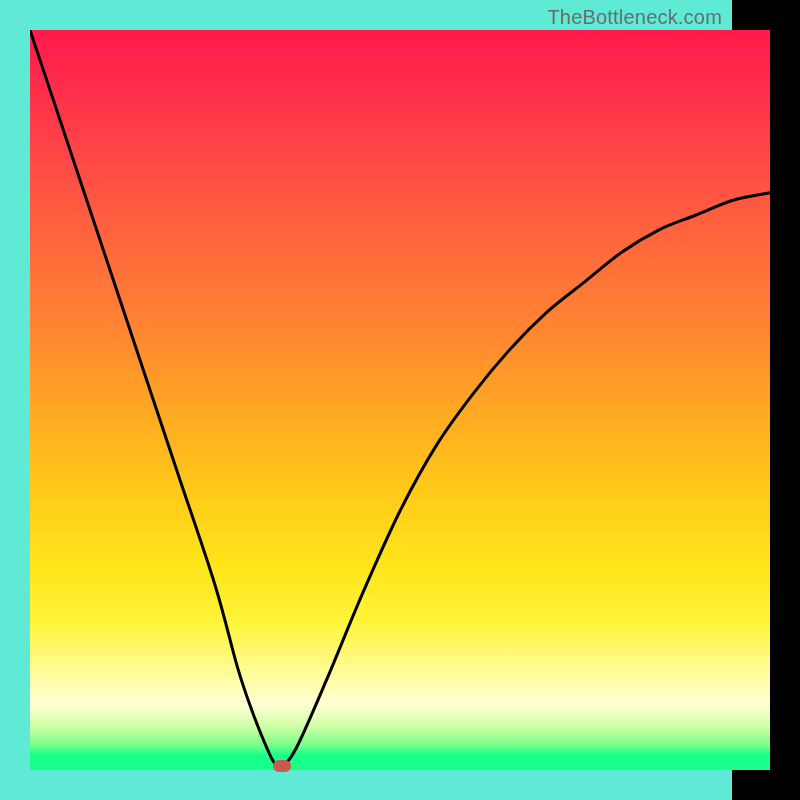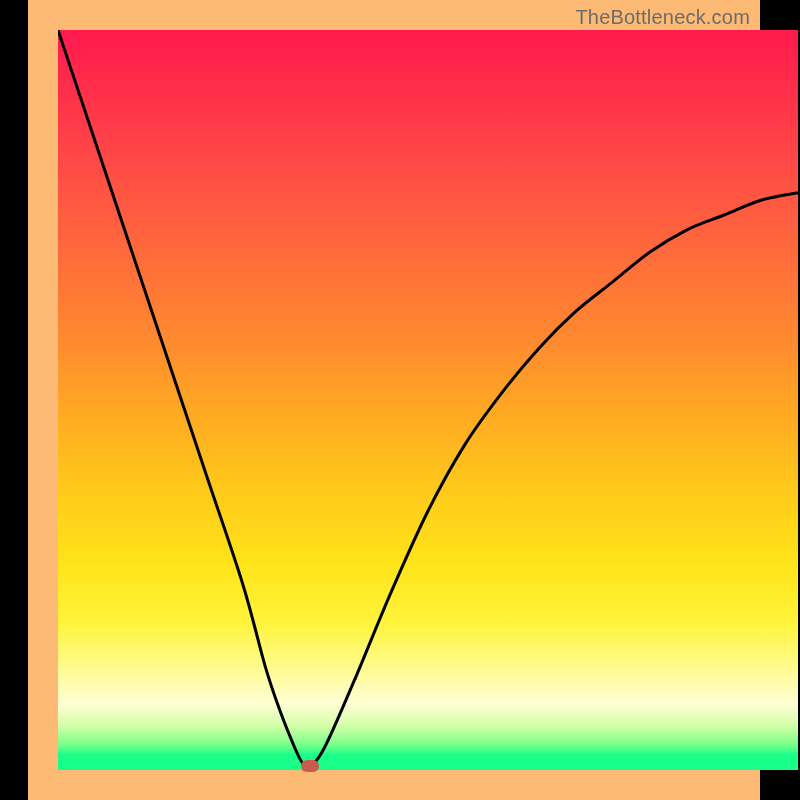--- a/index.html
+++ b/index.html
@@ -8,22 +8,21 @@
     width: 800px;
     height: 800px;
     overflow: hidden;
     background: #000;
     font-family: Arial, Helvetica, sans-serif;
   }
   .frame {
     position: relative;
     width: 732px;
     height: 800px;
-    background: #fdba74;
-    margin-left: 28px;
+    background: #5eead4;
   }
   .plot-area {
     position: absolute;
     left: 30px;
     top: 30px;
     width: 740px;
     height: 740px;
     
     background: linear-gradient(
       to bottom,

